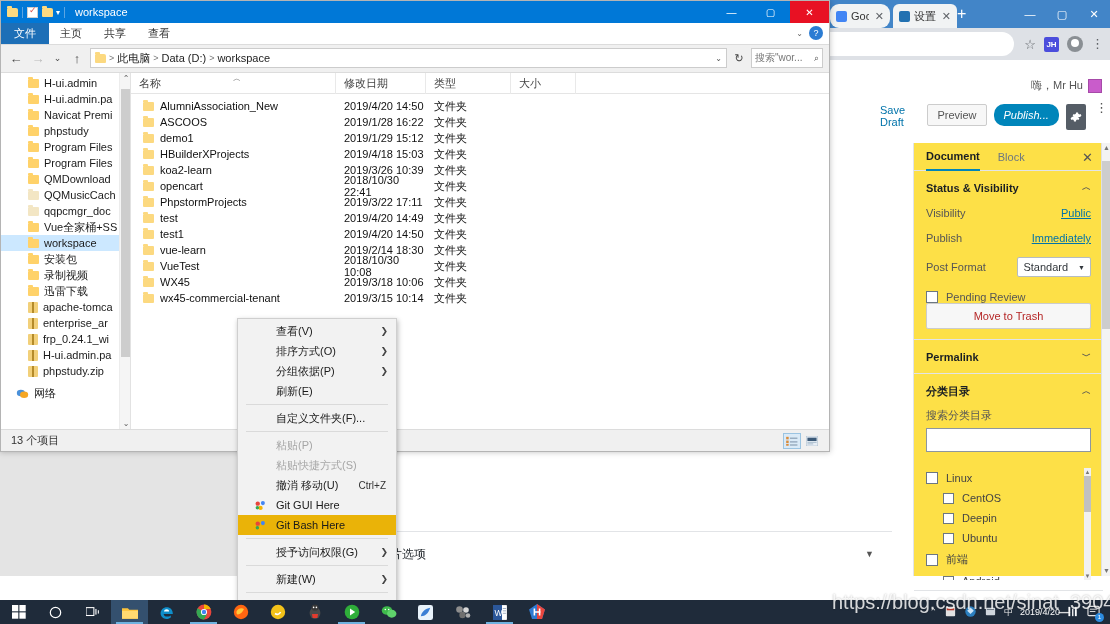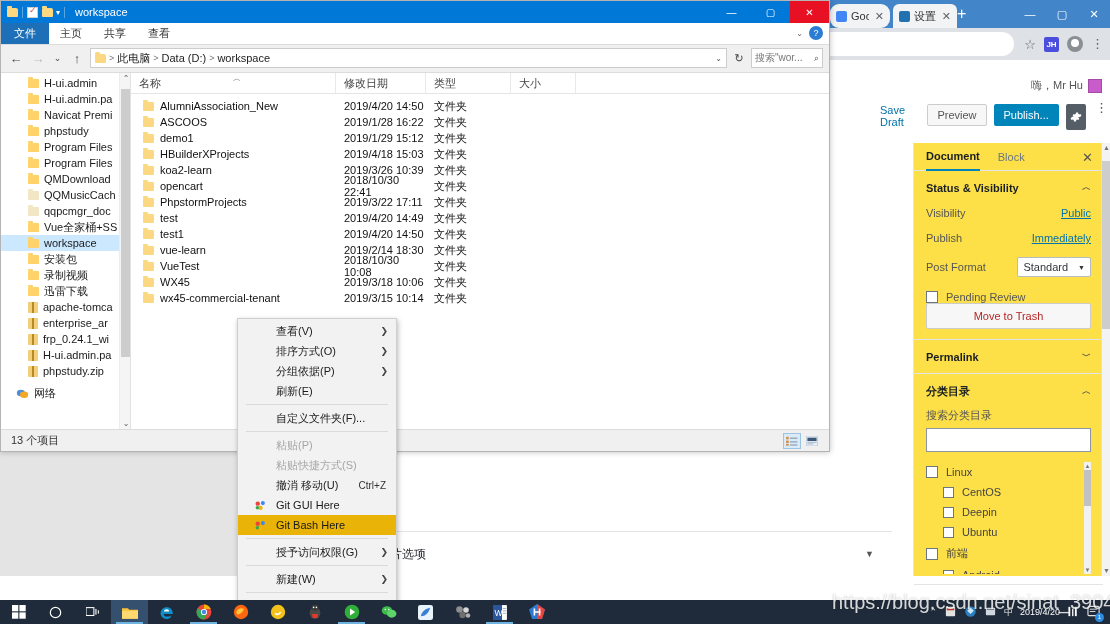--- a/index.html
+++ b/index.html
@@ -62,21 +62,21 @@
   }
   .wp-greet .gav { width:14px;height:14px; background:#c95ccb; border:1px solid #a64aa8;}
 
   .wp-actionbar {
     position:absolute; left:880px; top:104px; width:230px; height:30px;
     display:flex; align-items:flex-start; gap:7px;
   }
   .lnk-save { color:#0073aa; font-size:11px; cursor:pointer;}
   .btn-preview { border:1px solid #ccc; background:#f7f7f7; color:#555; font-size:11px;
                  padding:4px 9px; border-radius:2px; }
-  .btn-publish { background:#0085ba; color:#fff; font-size:11px; padding:5px 10px; border-radius:2px; }
+  .btn-publish { background:#0085ba; color:#fff; font-size:11px; padding:5px 10px; border-radius:10px;font-style:italic; }
   .btn-gear { background:#555d66; width:26px; height:26px; border-radius:2px;
               display:flex; align-items:center; justify-content:center; color:#fff; font-size:13px;}
   .btn-kebab { color:#555; font-size:13px; line-height:8px; padding:0 2px;}
 
   
   #wpsidebar {
     position:absolute; left:913px; top:143px; width:190px; bottom:24px;
     background:#fde047; border-left:1px solid #e2e4e7;
   }
   .wps-tabs { height:28px; border-bottom:1px solid #e2e4e7; display:flex; align-items:center;
@@ -94,21 +94,21 @@
   .wps-row .val-link { color:#0073aa; text-decoration:underline; }
   .wps-select { border:1px solid #b5bcc2; background:#fff; font-size:11px; color:#32373c;
                 padding:3px 5px; display:flex; align-items:center; gap:10px; border-radius:2px;}
   .wps-check { display:flex; align-items:center; gap:8px; margin-top:14px; font-size:11px; color:#555;}
   .cbox { width:12px;height:12px;border:1px solid #6c7781; background:#fff; flex:0 0 12px;}
   .cbox.sm { width:11px; height:11px; flex:0 0 11px;}
   .trash-btn { width:100%; border:1px solid #ccc; background:#f7f7f7;
                color:#b52727; font-size:11px; text-align:center; padding:6px 0; border-radius:2px;}
   .srch-label { font-size:11px; color:#555; margin-top:9px;}
   .srch-input { margin-top:5px; width:100%; height:24px; border:1px solid #8d96a0; background:#fff;}
-  .cat-list { margin-top:10px; position:relative; max-height:112px; overflow:hidden;}
+  .cat-list { margin-top:16px; position:relative; max-height:112px; overflow:hidden;}
   .cat-item { display:flex; align-items:center; gap:8px; font-size:11px; color:#444; padding:4px 0;}
   .cat-item.indent { padding-left:17px; }
   .cat-scroll { position:absolute; right:0; top:0; width:7px; height:100%; background:#f1f1f1;}
   .cat-scroll .thumb { position:absolute; top:8px; left:0; width:7px; height:36px; background:#c1c1c1;}
   .cat-scroll .uparrow { position:absolute; top:0; left:0; width:7px; text-align:center;
                          font-size:6px; color:#777; line-height:8px;}
   .cat-scroll .dnarrow { position:absolute; bottom:0; left:0; width:7px; text-align:center;
                          font-size:6px; color:#777; line-height:8px;}
   .wp-outer-scroll { position:absolute; right:0; top:143px; width:9px; bottom:24px; background:#f3f3f3;
                      border-left:1px solid #e0e0e0;}

